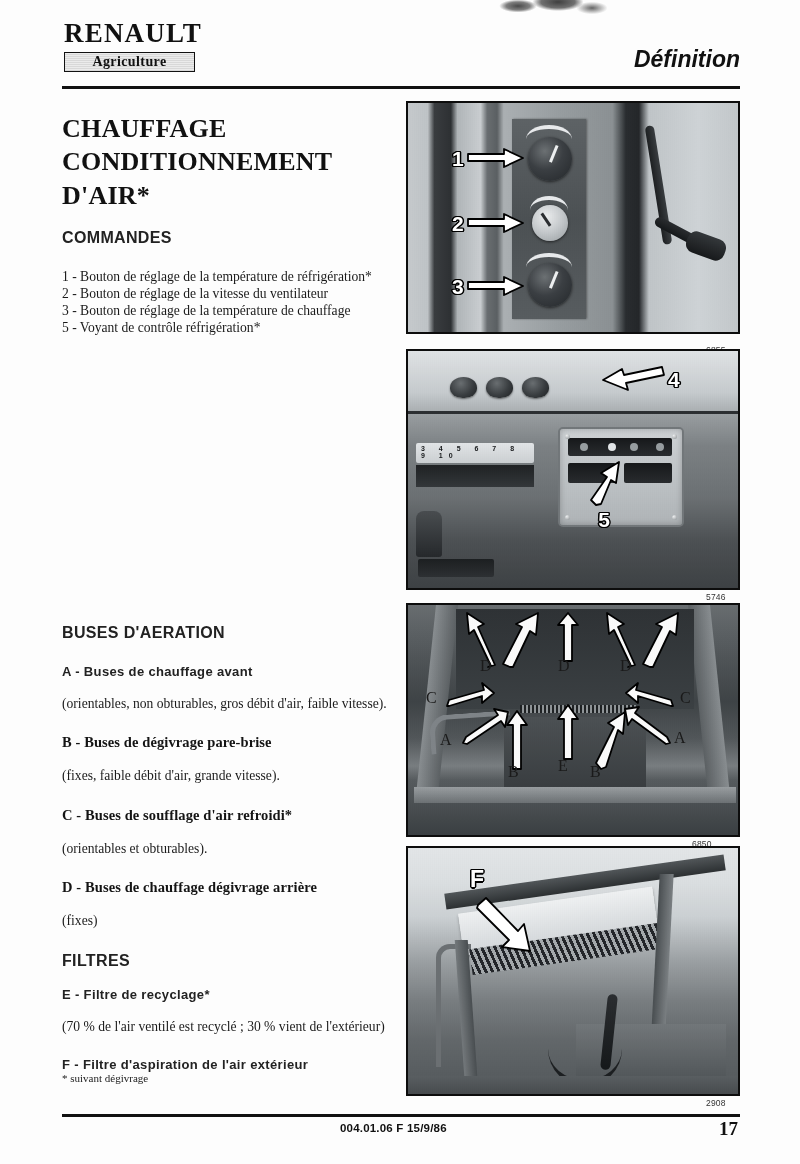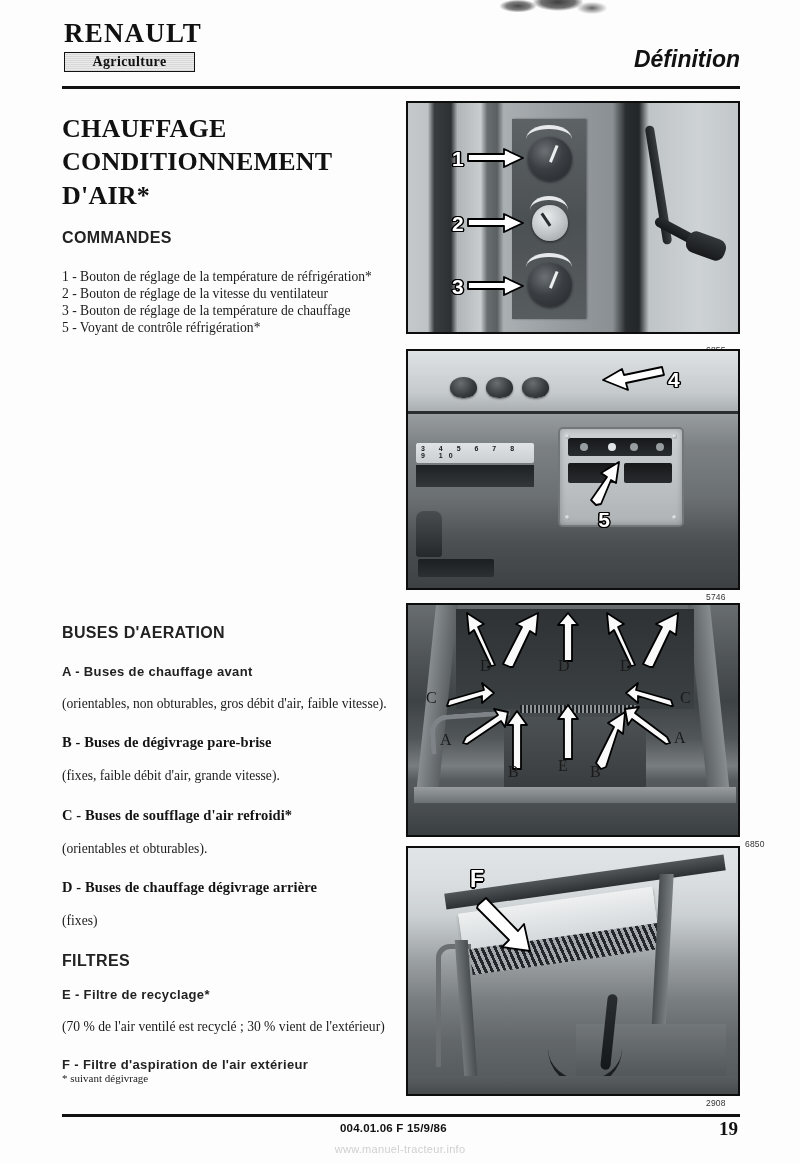--- a/index.html
+++ b/index.html
@@ -735,21 +735,21 @@
     </svg>
     <span class="letter" style="position:absolute; left:182px; top:158px;">B</span>
 
     <svg style="position:absolute; left:147px; top:98px;" width="26" height="58" viewBox="0 0 26 58">
       <path d="M9,56 L9,16 L3,16 L13,2 L23,16 L17,16 L17,56 Z" fill="#ffffff" stroke="#000000" stroke-width="1.8" stroke-linejoin="round"></path>
     </svg>
     <span class="letter" style="position:absolute; left:150px; top:152px;">E</span>
 
     <div class="grain"></div>
   </div>
-  <div class="photo-caption" style="left:745px; top:839px;">6850</div>
+  <div class="photo-caption" style="left:692px; top:839px;">6850</div>
 
   <div class="photo" id="photo-filter">
     <div class="p4-bg"></div>
     <div class="p4-roof"></div>
     <div class="p4-filterbody"></div>
     <div class="p4-fins"></div>
     <div class="p4-rail"></div>
     <div class="p4-postL"></div>
     <div class="p4-postR"></div>
     <div class="p4-wheelbox"></div>
@@ -763,16 +763,15 @@
         <path d="M4,10 L12,3 L44,36 L50,29 L56,56 L28,52 L35,45 L3,13 Z" fill="#ffffff" stroke="#000000" stroke-width="1.8" stroke-linejoin="round"></path>
       </svg>
     </div>
 
     <div class="grain"></div>
   </div>
   <div class="photo-caption" style="left:706px; top:1098px;">2908</div>
 
   <div class="rule-bottom"></div>
   <div class="footer-ref">004.01.06 F  15/9/86</div>
-  <div class="footer-page">19</div>
-  <div class="watermark">www.manuel-tracteur.info</div>
+  <div class="footer-page">17</div>
 
 </div>
 
 </body></html>

